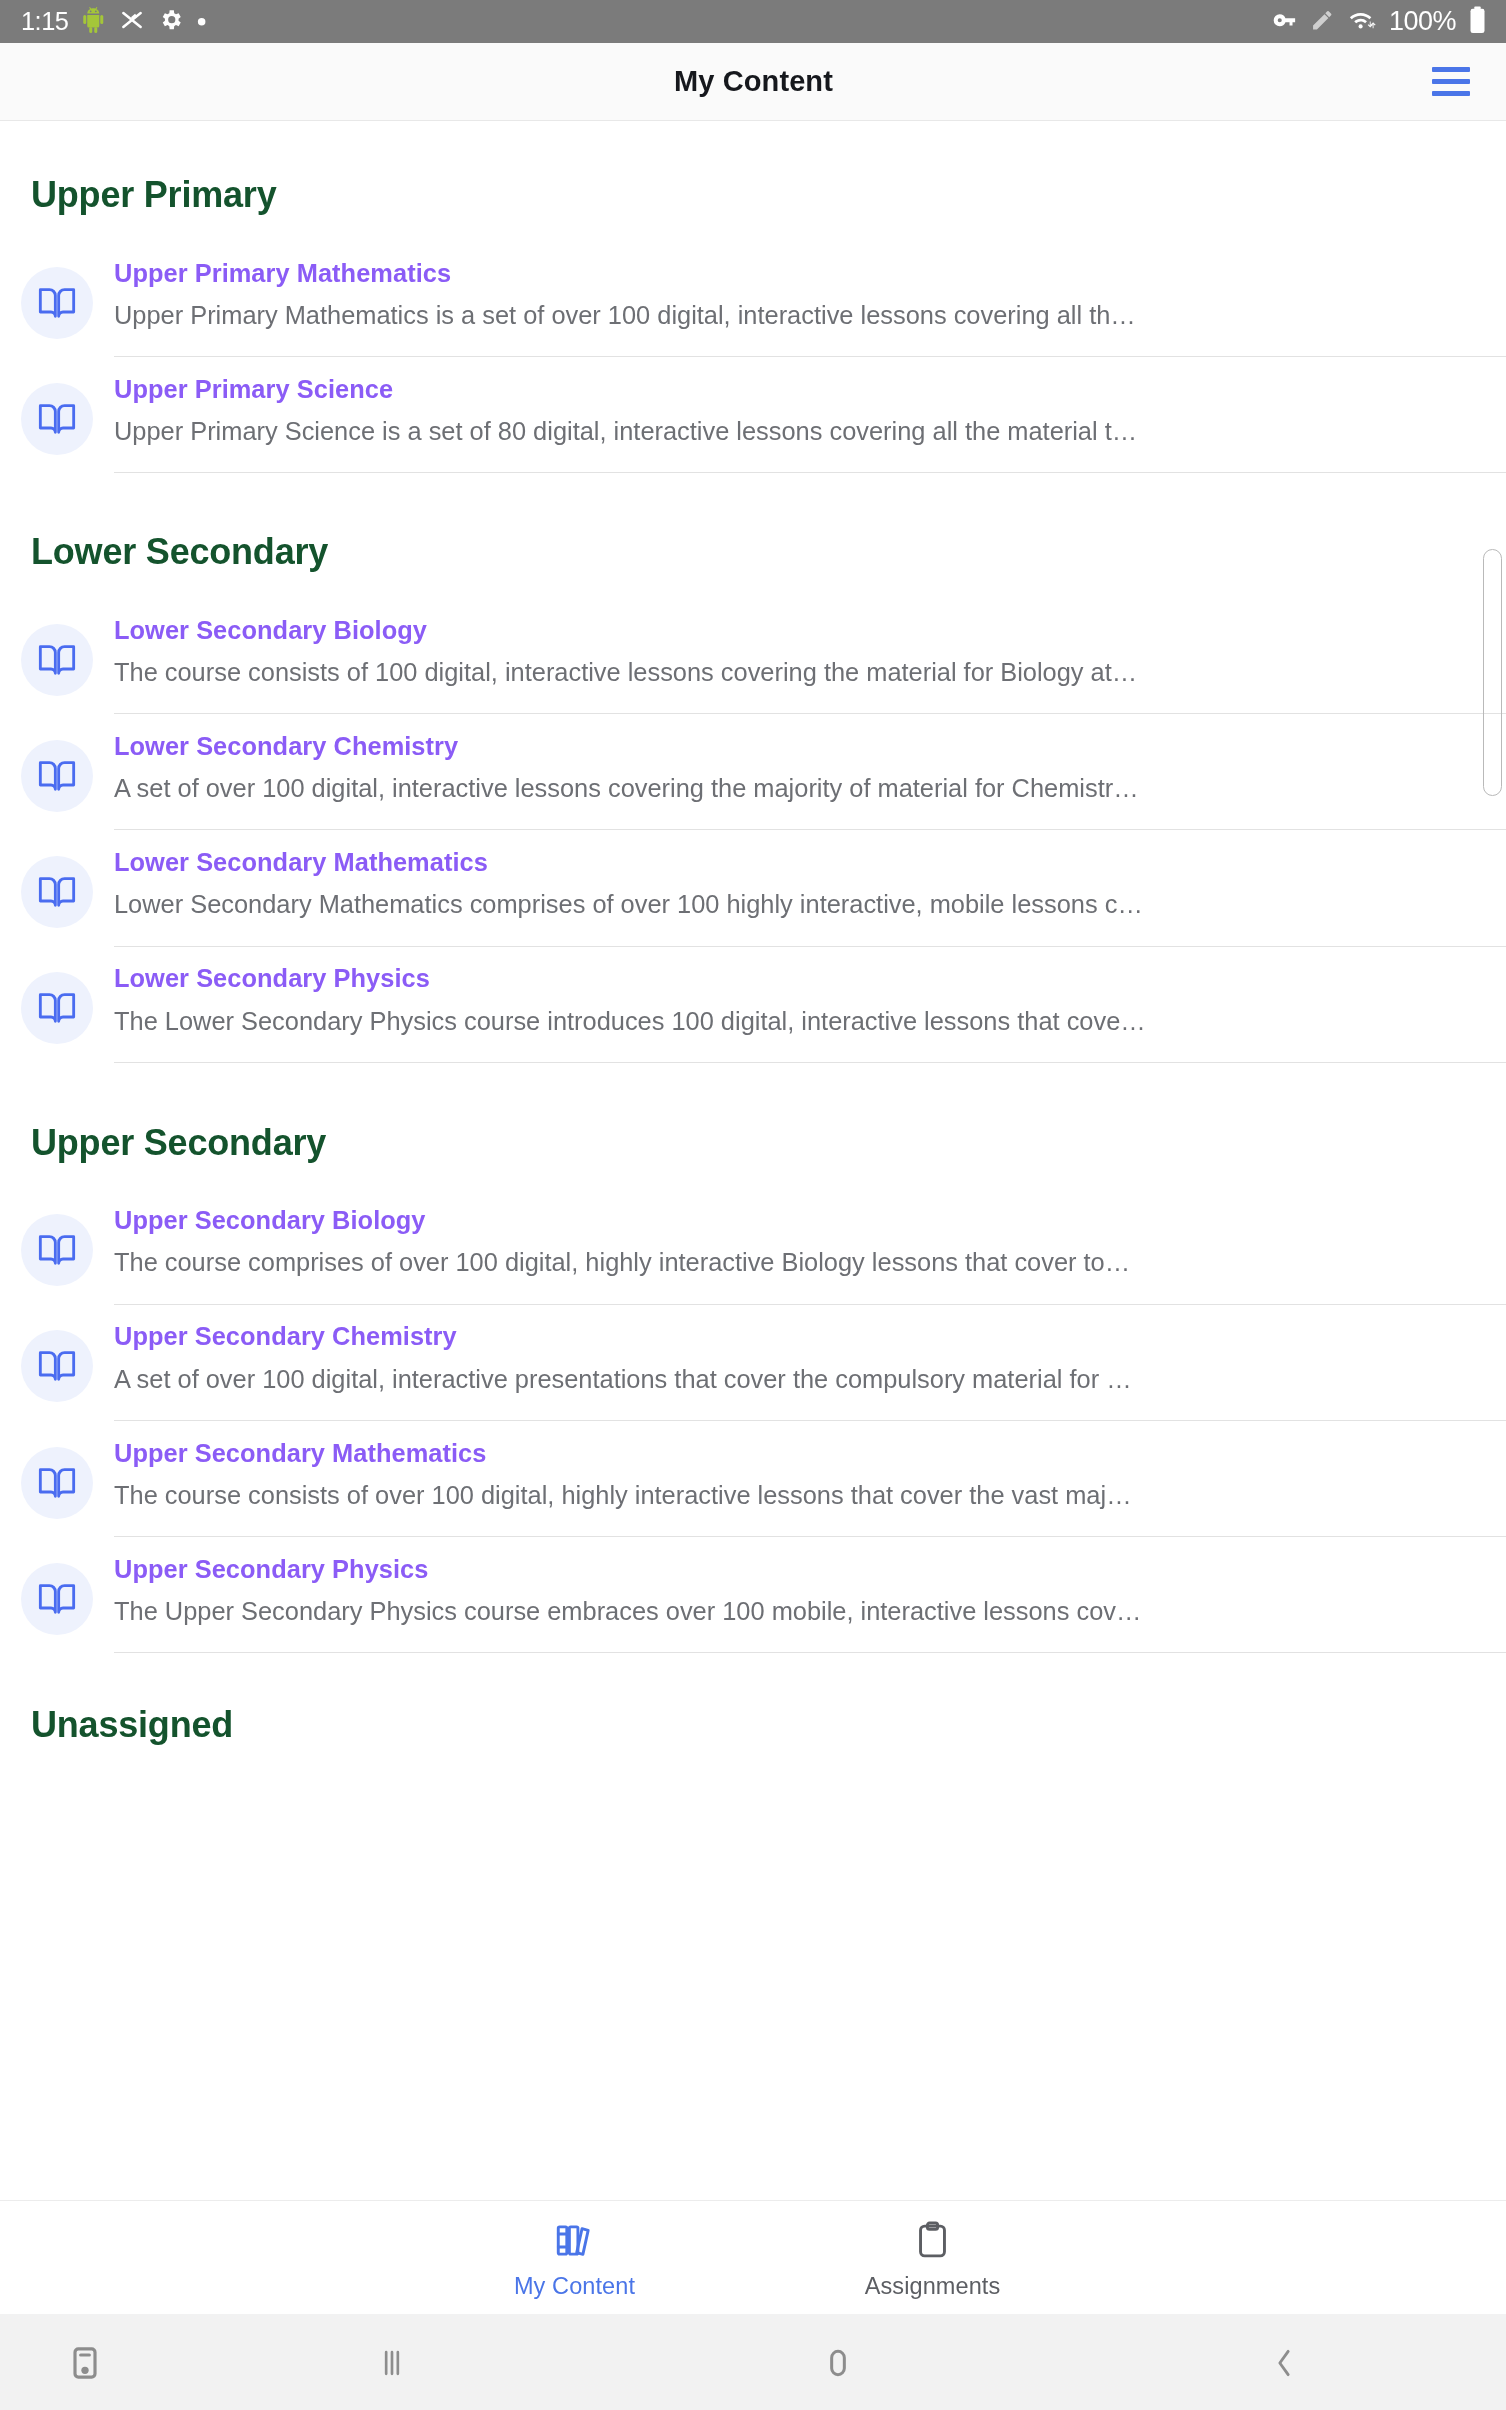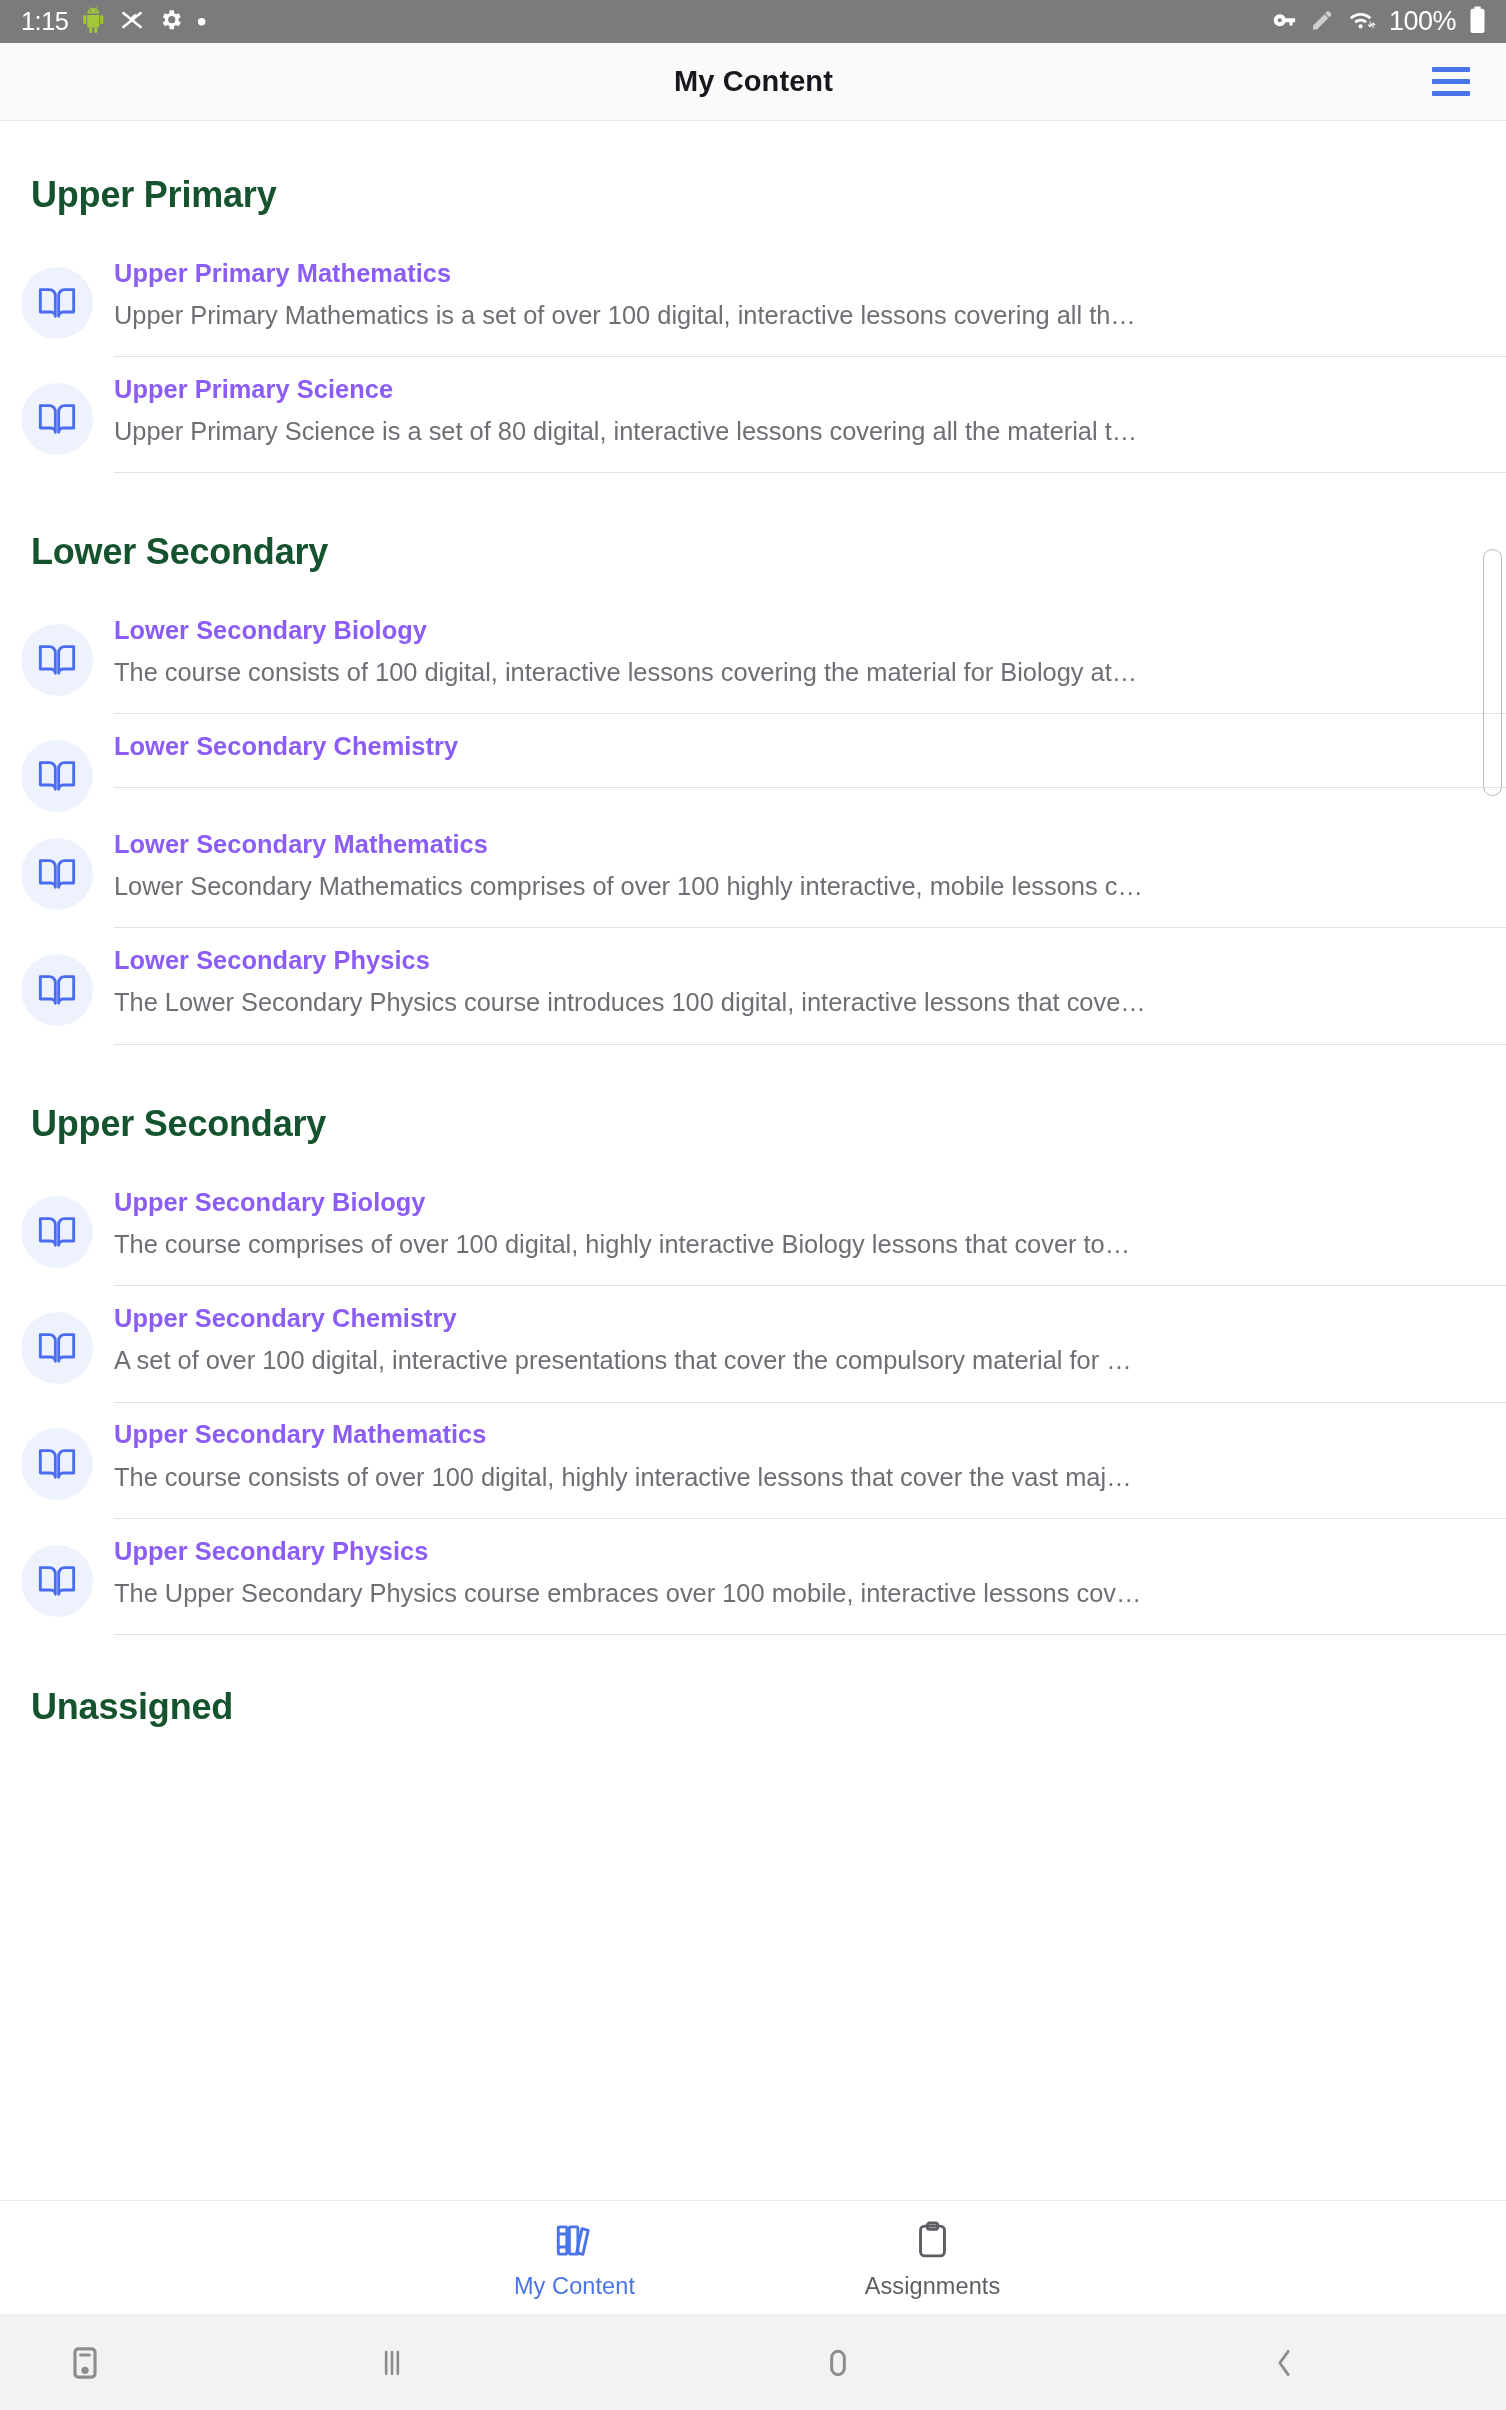--- a/index.html
+++ b/index.html
@@ -347,20 +347,21 @@
 
     <div class="row">
       <div class="row-icon">
         <svg width="40" height="40" viewBox="0 0 24 24" fill="none" stroke="#4a6cf0" stroke-width="1.7" stroke-linecap="round" stroke-linejoin="round">
           <path d="M2 4h5.5A3.5 3.5 0 0 1 11 7.5V20a2.6 2.6 0 0 0-2.6-2.6H2z"></path>
           <path d="M22 4h-5.5A3.5 3.5 0 0 0 13 7.5V20a2.6 2.6 0 0 1 2.6-2.6H22z"></path>
         </svg>
       </div>
       <div class="row-body">
         <div class="row-title">Lower Secondary Chemistry</div>
+        <div class="row-desc">A set of over 100 digital, interactive lessons covering the majority of material for Chemistr…</div>
         <div class="row-sep" style="margin-left:0"></div>
       </div>
     </div>
 
     <div class="row">
       <div class="row-icon">
         <svg width="40" height="40" viewBox="0 0 24 24" fill="none" stroke="#4a6cf0" stroke-width="1.7" stroke-linecap="round" stroke-linejoin="round">
           <path d="M2 4h5.5A3.5 3.5 0 0 1 11 7.5V20a2.6 2.6 0 0 0-2.6-2.6H2z"></path>
           <path d="M22 4h-5.5A3.5 3.5 0 0 0 13 7.5V20a2.6 2.6 0 0 1 2.6-2.6H22z"></path>
         </svg>

